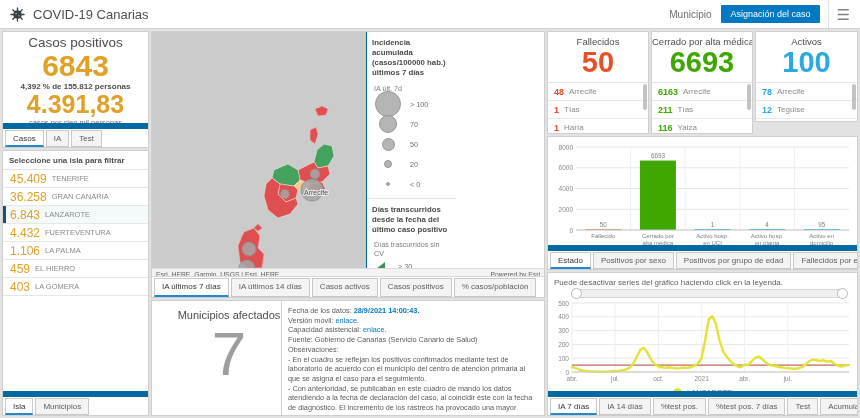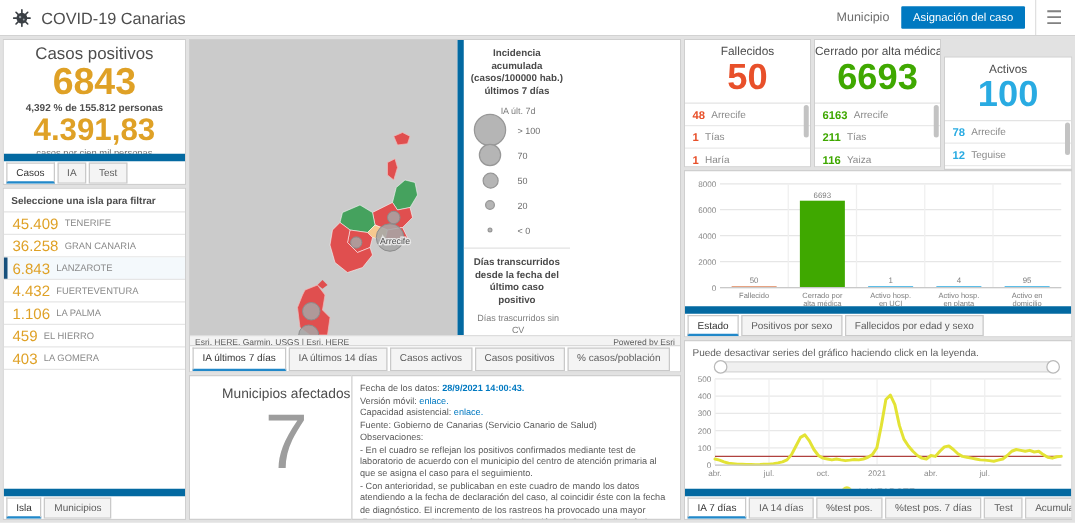--- a/index.html
+++ b/index.html
@@ -32,21 +32,21 @@
   .inum{font-size:12px;font-weight:normal;color:#dfa126;}
   .iname{font-size:7.5px;color:#8a8a8a;}
   .warn{position:absolute;left:6px;right:6px;bottom:22px;font-size:7.6px;color:#5e5e5e;line-height:1.35;}
   
   .map-wrap{position:absolute;left:0;top:0;width:304px;height:236px;background:#cbcbcb;}
   .map-btns{position:absolute;right:6px;top:8px;display:flex;border:1px solid #bfbfbf;background:#fff;}
   .map-btn{width:17px;height:16px;display:flex;align-items:center;justify-content:center;font-size:10px;color:#6e6e6e;cursor:pointer;}
   .map-btn + .map-btn{border-left:1px solid #d8d8d8;}
   .attrib{position:absolute;left:0;right:0;top:236px;height:12px;background:#f3f3f3;border-top:1px solid #ddd;display:flex;justify-content:space-between;align-items:center;font-size:6.8px;color:#5c5c5c;padding:0 4px;box-sizing:border-box;}
   .map-tabs{position:absolute;left:0;right:0;bottom:0;height:19px;border-top:1px solid #d8d8d8;}
-  .legend{position:absolute;right:0;top:0;width:90px;height:236px;background:#fff;border-left:5px solid #0369a1;box-sizing:border-box;padding:6px 5px;overflow:hidden;text-align:center;}
+  .legend{position:absolute;right:0;top:0;width:90px;height:236px;background:#fff;border-left:1px solid #0369a1;box-sizing:border-box;padding:6px 5px;overflow:hidden;}
   .lg-title{font-size:7.8px;font-weight:bold;color:#4a4a4a;line-height:1.3;}
   .lg-sub{font-size:7.2px;color:#7d7d7d;margin:5px 0 4px 2px;}
   .lg-circ-row{display:flex;align-items:center;margin-bottom:5px;height:15px;}
   .lg-circ-box{width:32px;display:flex;justify-content:center;}
   .lg-circ{border-radius:50%;background:#b5b5b5;border:1px solid #979797;box-sizing:border-box;}
   .lg-lab{font-size:7.2px;color:#6e6e6e;margin-left:6px;}
   .lg-div{border-top:1px solid #e2e2e2;margin:6px -5px 6px -5px;}
   .lg-tri-row{display:flex;align-items:center;margin-bottom:7px;}
   .lg-tri{width:13px;height:10px;margin-right:7px;}
   
@@ -297,21 +297,21 @@
             <span class="snum" style="color:#3fa800">211</span>
             <span class="sname">Tías</span>
           </div>
           <div class="srow">
             <span class="snum" style="color:#3fa800">116</span>
             <span class="sname">Yaiza</span>
           </div>
         </div>
         <div class="sscroll"></div>
       </div>
-      <div class="panel stat" style="left: 755px; top: 31px; width: 103px; height: 91px; margin-top: 14px;">
+      <div class="panel stat" style="left: 755px; top: 31px; width: 103px; height: 91px;">
         <div class="stitle">Activos</div>
         <div class="sval" style="color:#29abe2">100</div>
         <div class="slist">
           <div class="srow">
             <span class="snum" style="color:#29abe2">78</span>
             <span class="sname">Arrecife</span>
           </div>
           <div class="srow">
             <span class="snum" style="color:#29abe2">12</span>
             <span class="sname">Teguise</span>
@@ -358,20 +358,21 @@
         <text x="219.1" y="108" text-anchor="middle" font-size="6" fill="#7d7d7d">en planta</text>
         <rect x="255.7" y="92" width="36" height="1" fill="#29abe2"></rect>
         <text x="273.7" y="89.5" text-anchor="middle" font-size="6.3" fill="#7d7d7d">95</text>
         <text x="273.7" y="101" text-anchor="middle" font-size="6" fill="#7d7d7d">Activo en</text>
         <text x="273.7" y="108" text-anchor="middle" font-size="6" fill="#7d7d7d">domicilio</text>
         <line x1="28" y1="93" x2="301" y2="93" stroke="#c9c9c9"></line>
       </svg>
     <div class="tabs bottom-tabs">
         <span class="tab active">Estado</span>
         <span class="tab">Positivos por sexo</span>
+        <span class="tab">Positivos por grupo de edad</span>
         <span class="tab">Fallecidos por edad y sexo</span>
       </div>
   </div>
 
   <div class="panel" style="left:547px;top:272px;width:311px;height:144px;">
     <div class="chart-note">Puede desactivar series del gráfico haciendo click en la leyenda.</div>
     <div class="range-slider">
       <span class="range-handle" style="left:-2px;"></span>
       <span class="range-handle" style="right:-2px;"></span>
     </div>

